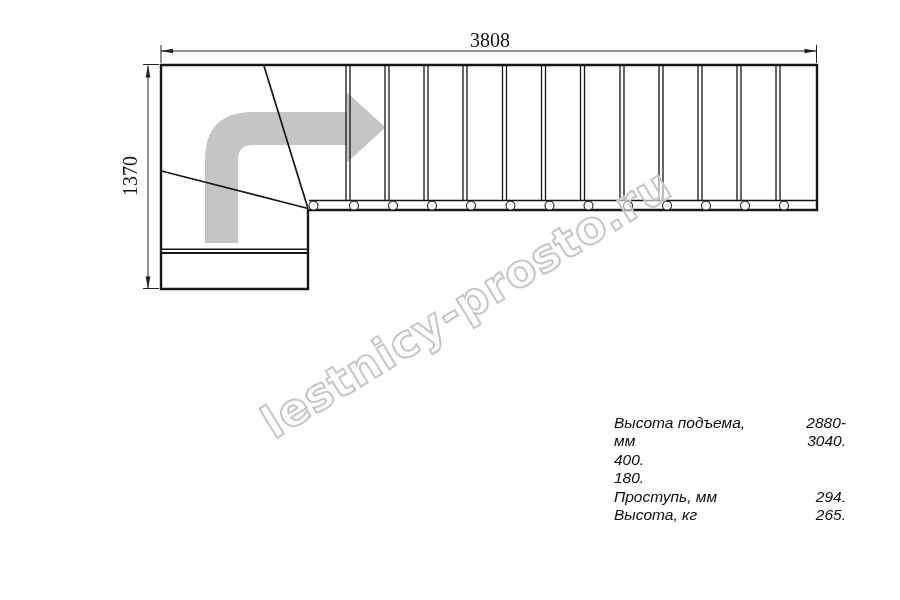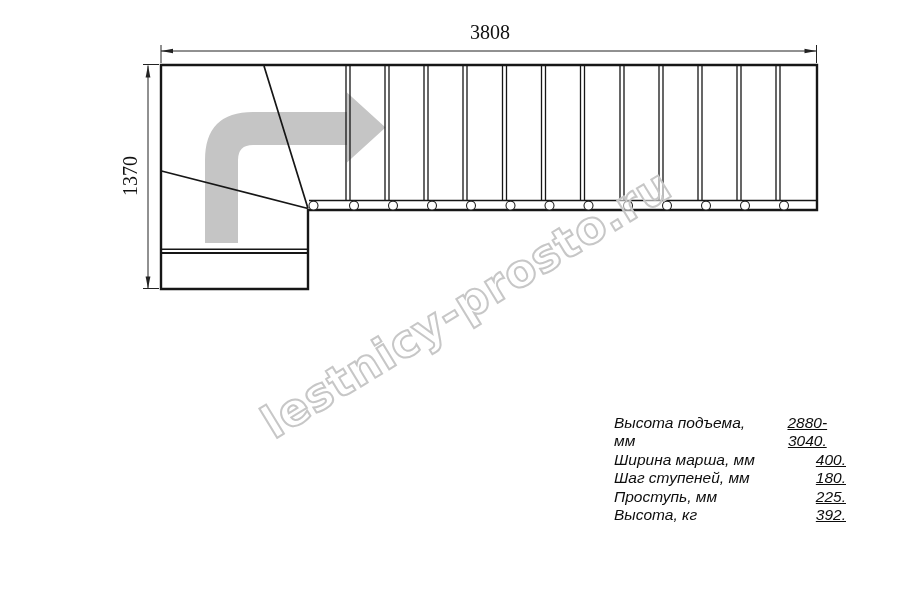--- a/index.html
+++ b/index.html
@@ -14,21 +14,21 @@
   svg.plan { position: absolute; left: 0; top: 0; }
 
   .dim-label {
     position: absolute;
     font-family: "Liberation Serif", serif;
     font-size: 20px;
     color: #111;
     text-align: center;
     white-space: nowrap;
   }
-  .dim-label.top { left: 440px; top: 21px; width: 100px; }
+  .dim-label.top { left: 440px; top: 29px; width: 100px; }
   .dim-label.left {
     left: 85px; top: 165px; width: 90px; height: 22px;
     transform: rotate(-90deg);
   }
 
   .watermark {
     position: absolute;
     left: 252px; top: 404px;
     transform: rotate(-31.5deg);
     transform-origin: 0 0;
@@ -45,21 +45,21 @@
   .specs {
     position: absolute;
     left: 614px; top: 414px; width: 232px;
     font-style: italic;
     font-size: 15.5px;
     line-height: 18.4px;
     color: #0d0d0d;
   }
   .spec-row { display: flex; justify-content: space-between; }
   .spec-label { text-align: left; }
-  .spec-value { text-align: center; text-decoration: underline; }
+  .spec-value { text-align: right; }
 </style>
 </head>
 <body>
 
 <div id="stage">
 
   <svg class="plan" width="900" height="600" viewBox="0 0 900 600">
 
     <g>
       <path d="M205 243 L205 160 Q205 112 253 112 L347 112 L347 92.5 L385.5 127.5 L347 162.5 L347 145 L253 145 Q238 145 238 160 L238 243 Z" fill="#c5c5c5" stroke="none"></path>
@@ -124,30 +124,28 @@
 
   <div class="dim-label top">3808</div>
   <div class="dim-label left">1370</div>
 
   <div class="specs">
     <div class="spec-row">
       <span class="spec-label">Высота подъема, мм</span>
       <span class="spec-value">2880-3040.</span>
     </div>
     <div class="spec-row">
-      <span class="spec-label">Ширина марша, мм</span>
       <span class="spec-value">400.</span>
     </div>
     <div class="spec-row">
-      <span class="spec-label">Шаг ступеней, мм</span>
       <span class="spec-value">180.</span>
     </div>
     <div class="spec-row">
       <span class="spec-label">Проступь, мм</span>
-      <span class="spec-value">225.</span>
+      <span class="spec-value">294.</span>
     </div>
     <div class="spec-row">
       <span class="spec-label">Высота, кг</span>
-      <span class="spec-value">392.</span>
+      <span class="spec-value">265.</span>
     </div>
   </div>
 
 </div>
 
 </body></html>

